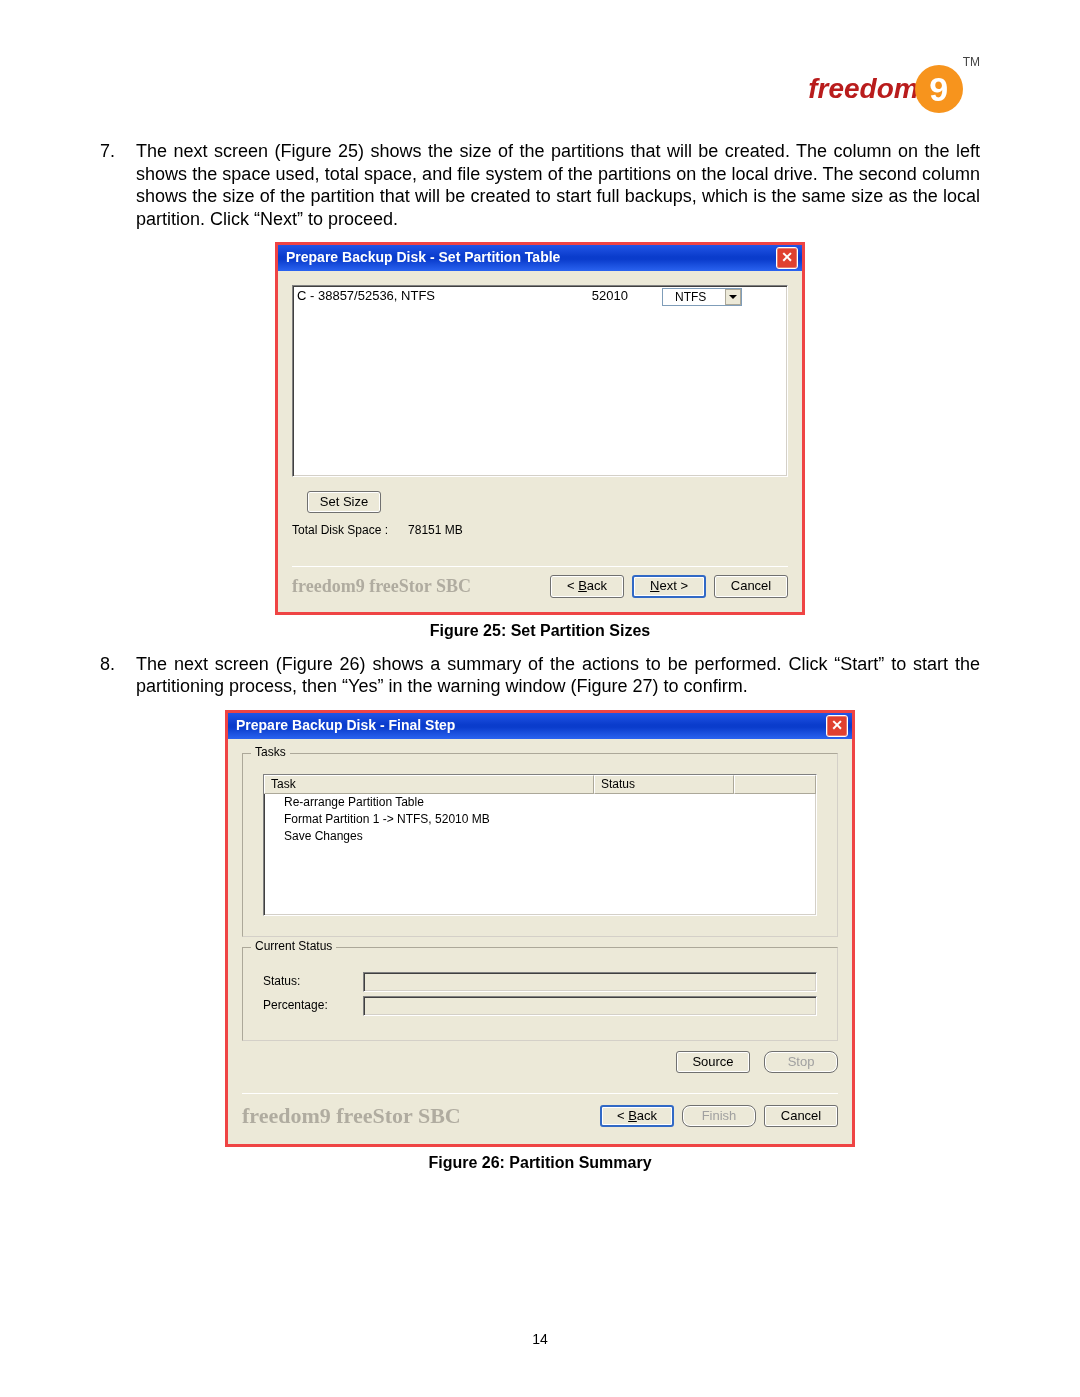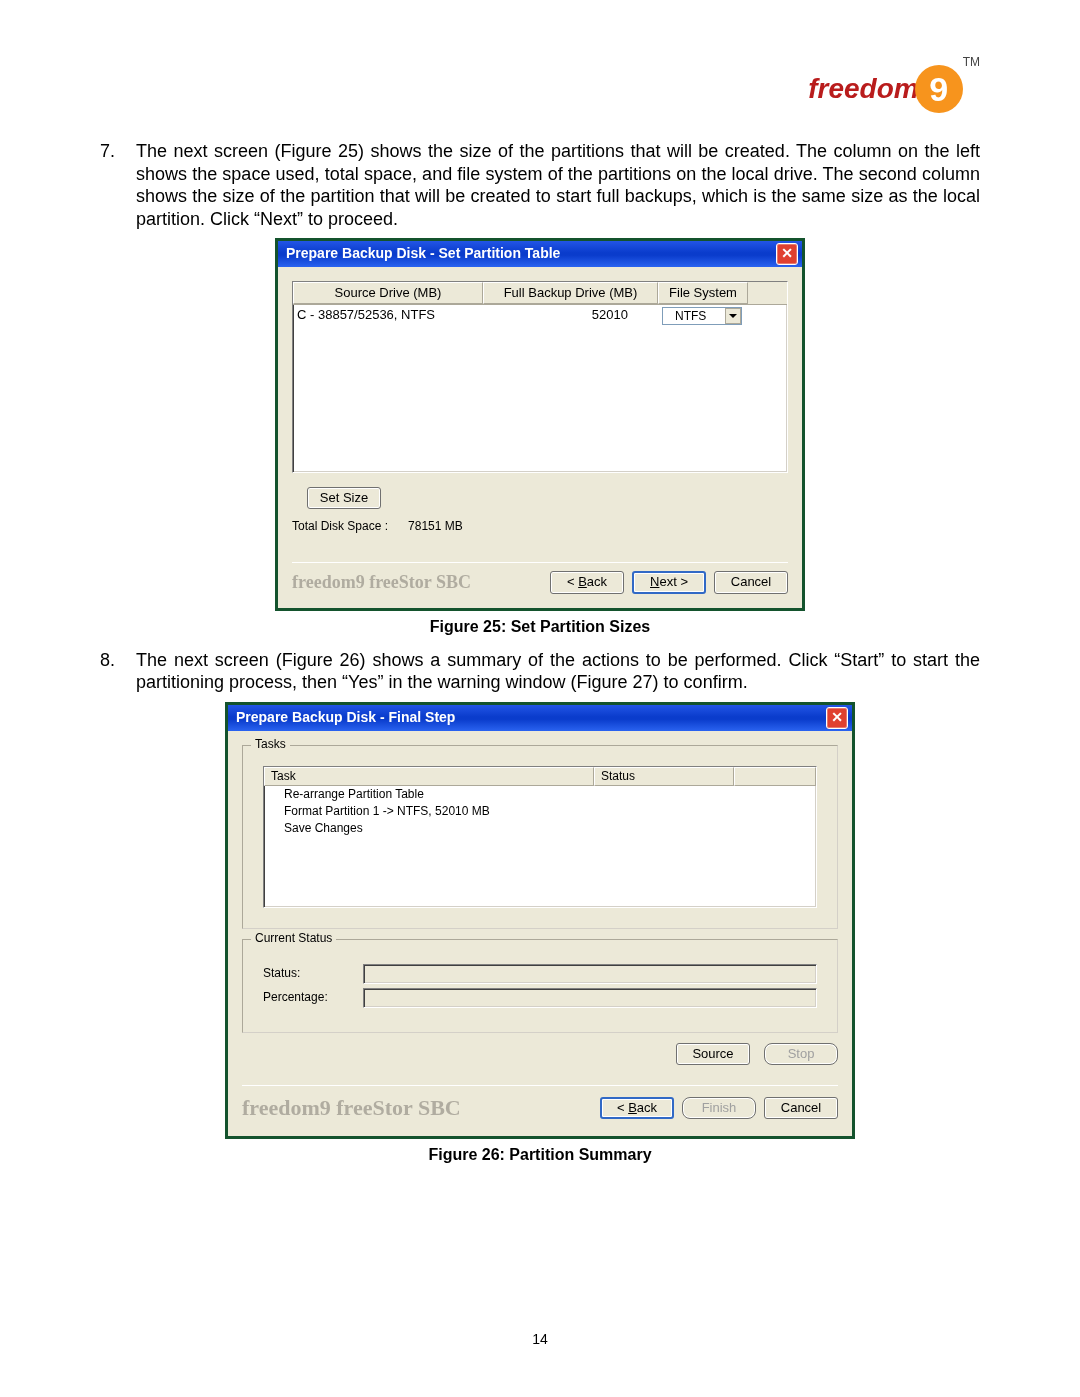--- a/index.html
+++ b/index.html
@@ -73,22 +73,22 @@
     flex: 1;
   }
   .caption {
     text-align: center;
     font-weight: bold;
     font-size: 16px;
     margin: 6px 0 12px 0;
   }
   
   .dialog {
-    margin: 4px auto 4px;
-    border: 3px solid #14532d;
+    margin: 12px auto 4px;
+    border: 3px solid #ef4444;
     background: #ece9d8;
     font-family: Tahoma, Arial, sans-serif;
     font-size: 13px;
     color: #000;
     box-sizing: border-box;
   }
   .titlebar {
     background: linear-gradient(to bottom, #2255e6 0%, #0a3ccc 45%, #0a3ccc 55%, #2a63f0 100%);
     color: #fff;
     display: flex;
@@ -319,25 +319,20 @@
       <div class="body">The next screen (Figure 25) shows the size of the partitions that will be created.  The column on the left shows the space used, total space, and file system of the partitions on the local drive.  The second column shows the size of the partition that will be created to start full backups, which is the same size as the local partition.  Click “Next” to proceed.</div>
     </div>
 
     <div class="dialog dlg1">
       <div class="titlebar">
         <span>Prepare Backup Disk - Set Partition Table</span>
         <span class="closebtn">✕</span>
       </div>
       <div class="dlgbody">
         <div class="listbox">
-          <div class="listhead">
-            <div class="col1">Source Drive (MB)</div>
-            <div class="col2">Full Backup Drive (MB)</div>
-            <div class="col3">File System</div>
-          </div>
           <div class="listrow">
             <div class="col1">C - 38857/52536, NTFS</div>
             <div class="col2">52010</div>
             <div class="col3">
               <span class="fs-dropdown">
                 <span>NTFS</span>
                 <span class="arrow"></span>
               </span>
             </div>
           </div>

